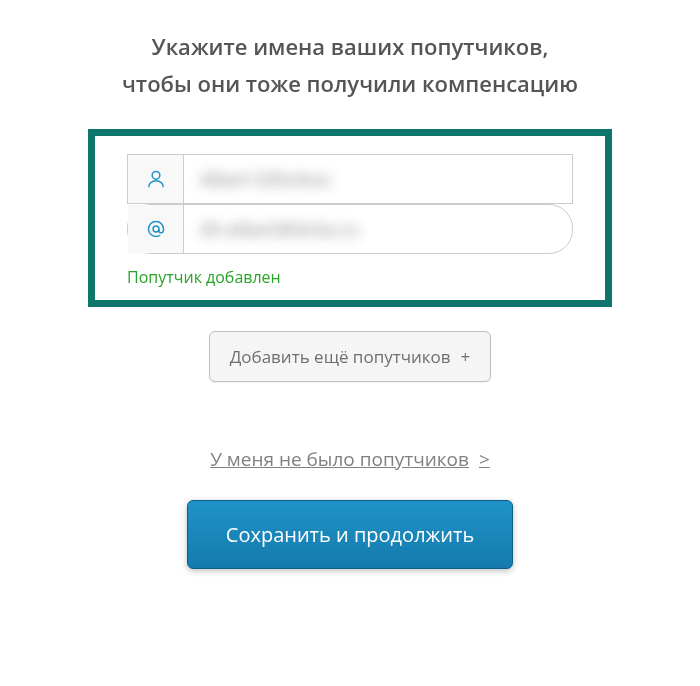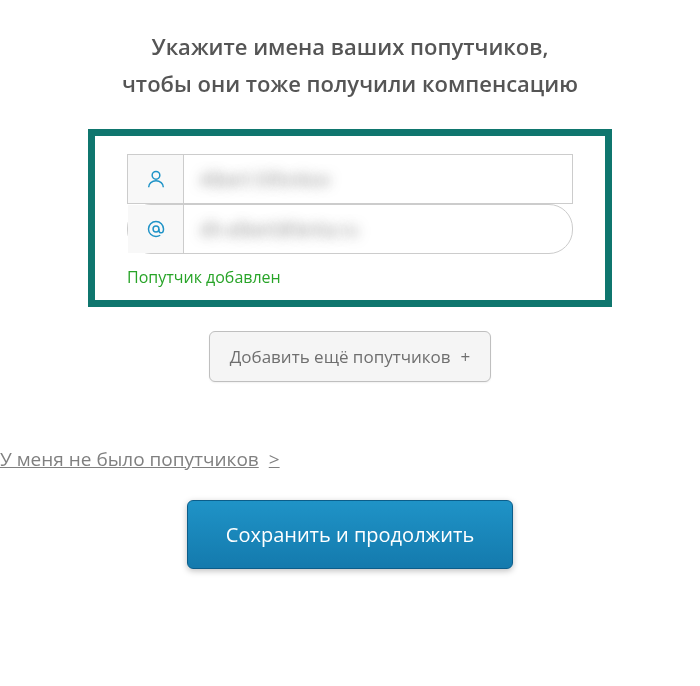--- a/index.html
+++ b/index.html
@@ -67,21 +67,21 @@
     color: #6f6f6f;
     font-size: 17px;
     font-family: inherit;
     padding: 13px 20px;
     border-radius: 6px;
     cursor: pointer;
     box-shadow: 0 1px 2px rgba(0,0,0,0.06);
     white-space: nowrap;
   }
   .btn-add .plus { margin-left: 10px; }
-  .no-co-wrap { margin-top: 64px; }
+  .no-co-wrap { text-align: center; margin-top: 64px; }
   .no-co {
     display: inline-block;
     color: #808080;
     font-size: 19px;
     text-decoration: underline;
     cursor: pointer;
   }
   .no-co .chev { margin-left: 10px; text-decoration: none; }
   .primary-wrap { text-align: center; margin-top: 28px; text-decoration: underline; }
   .btn-primary {

